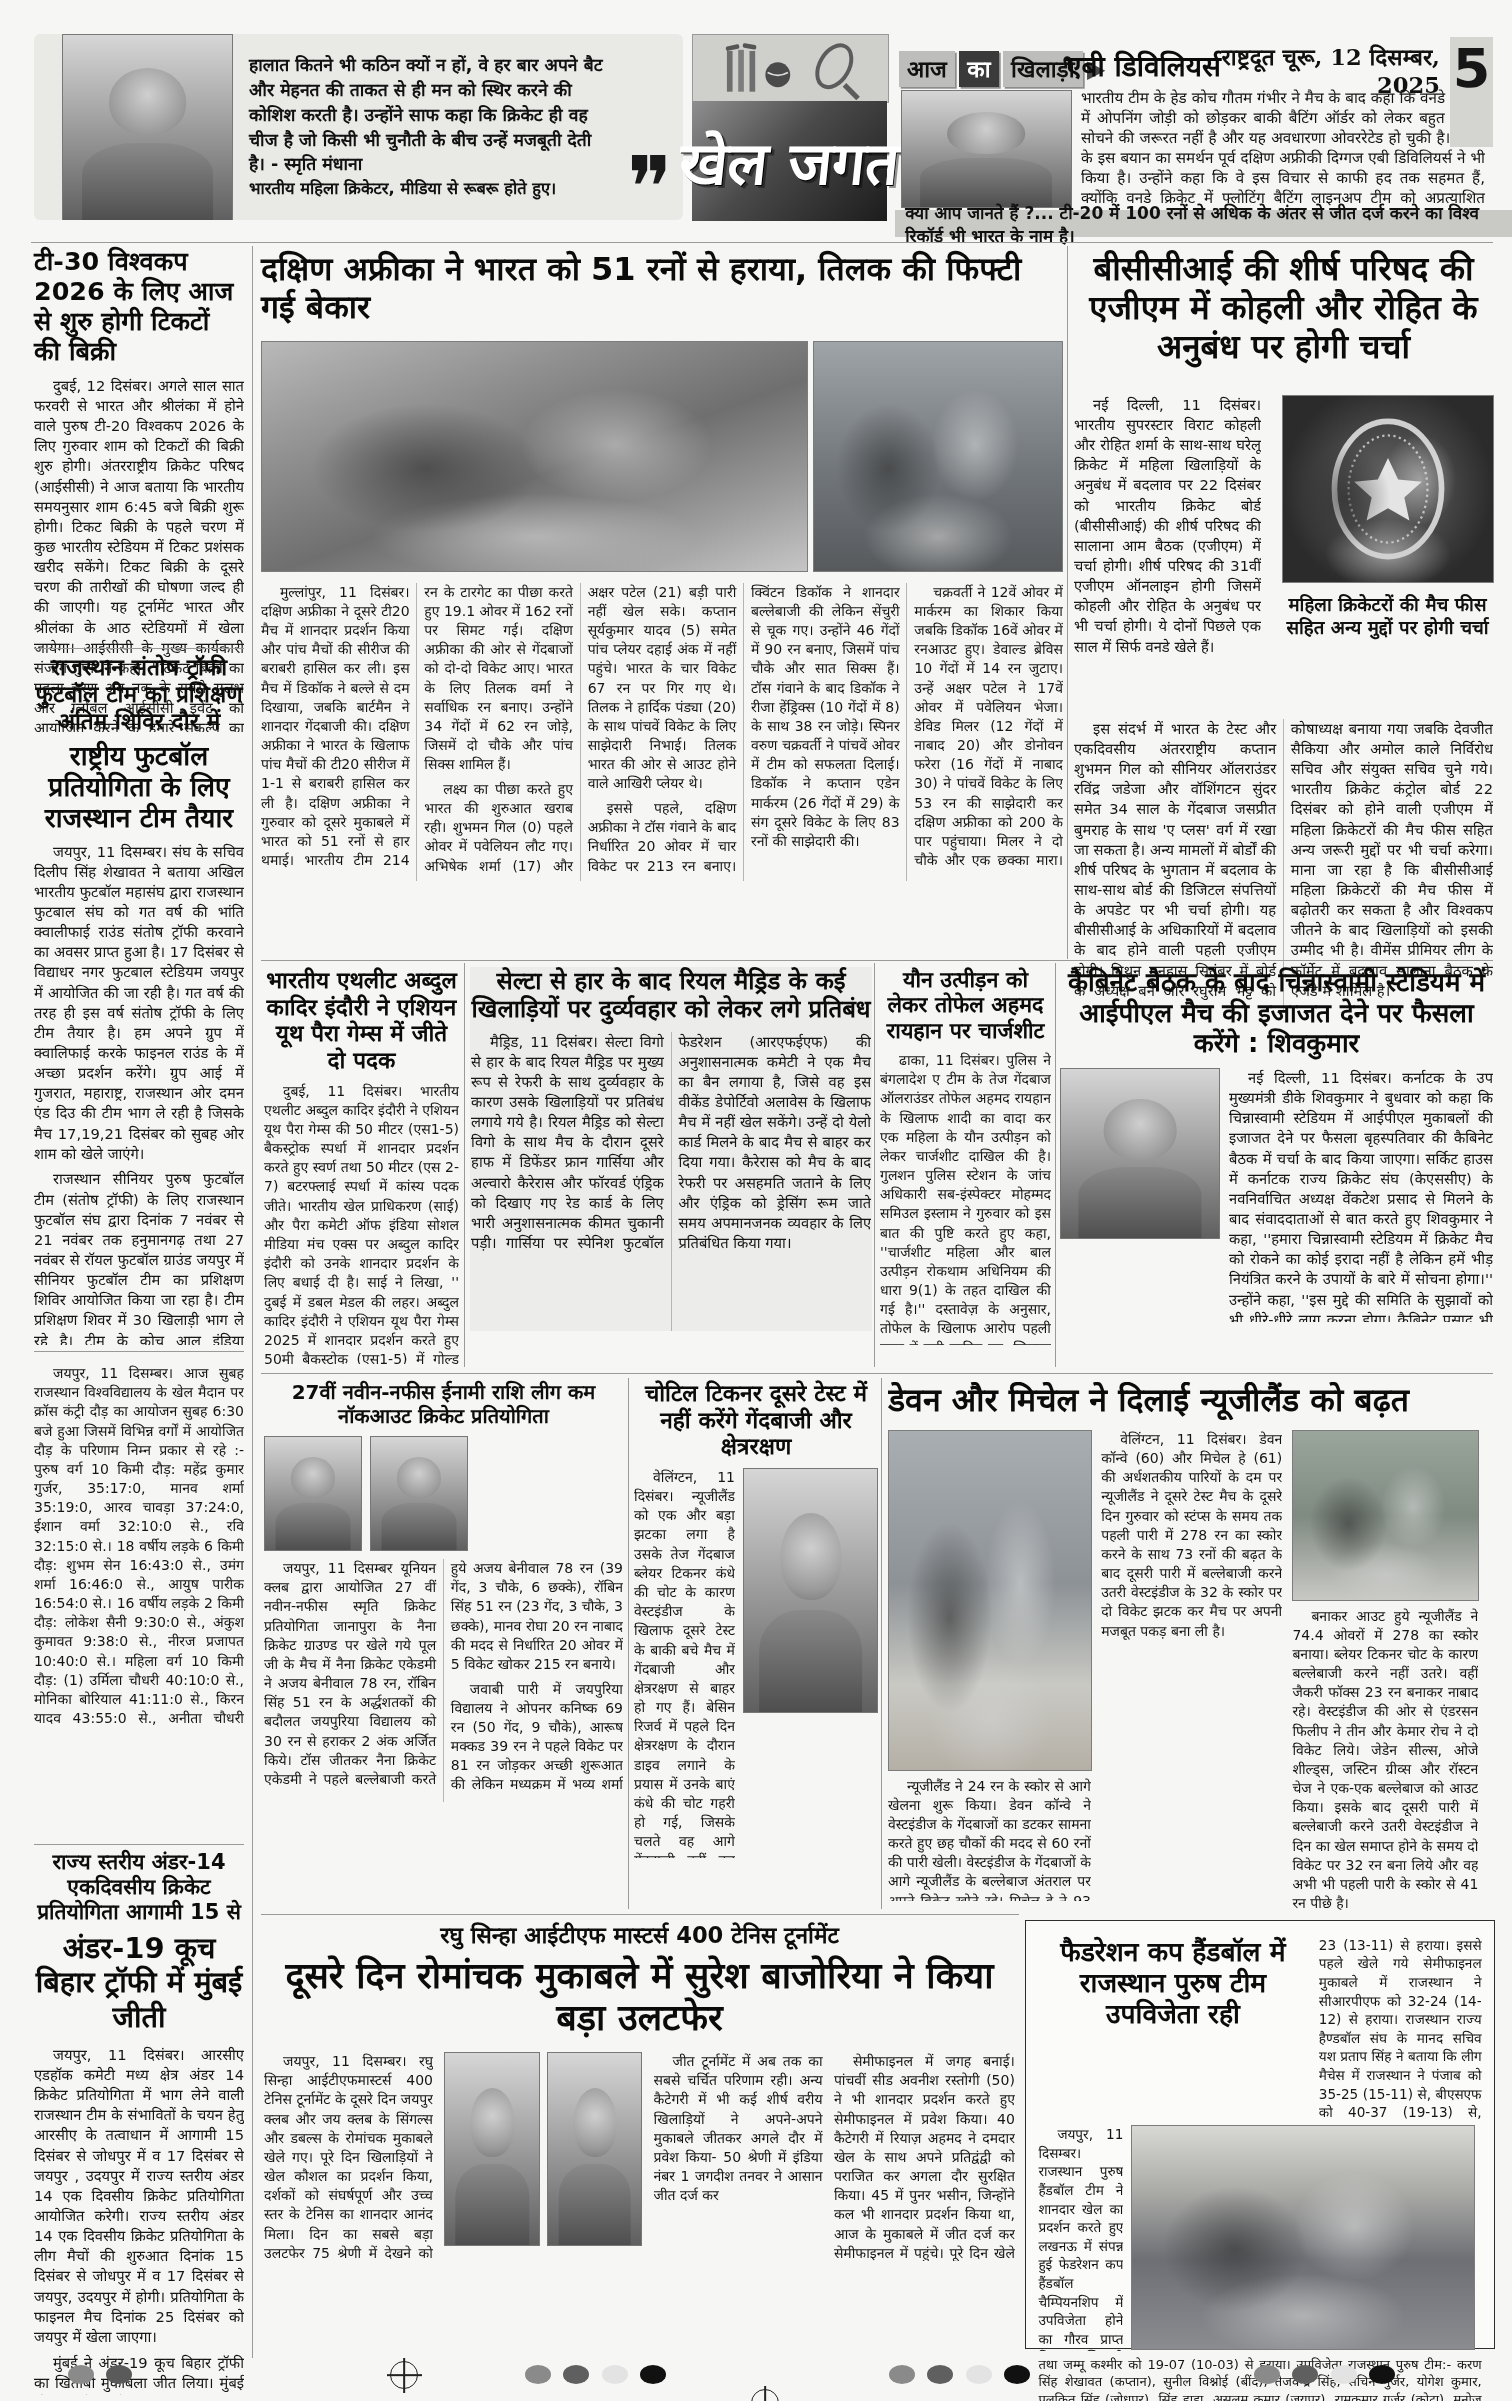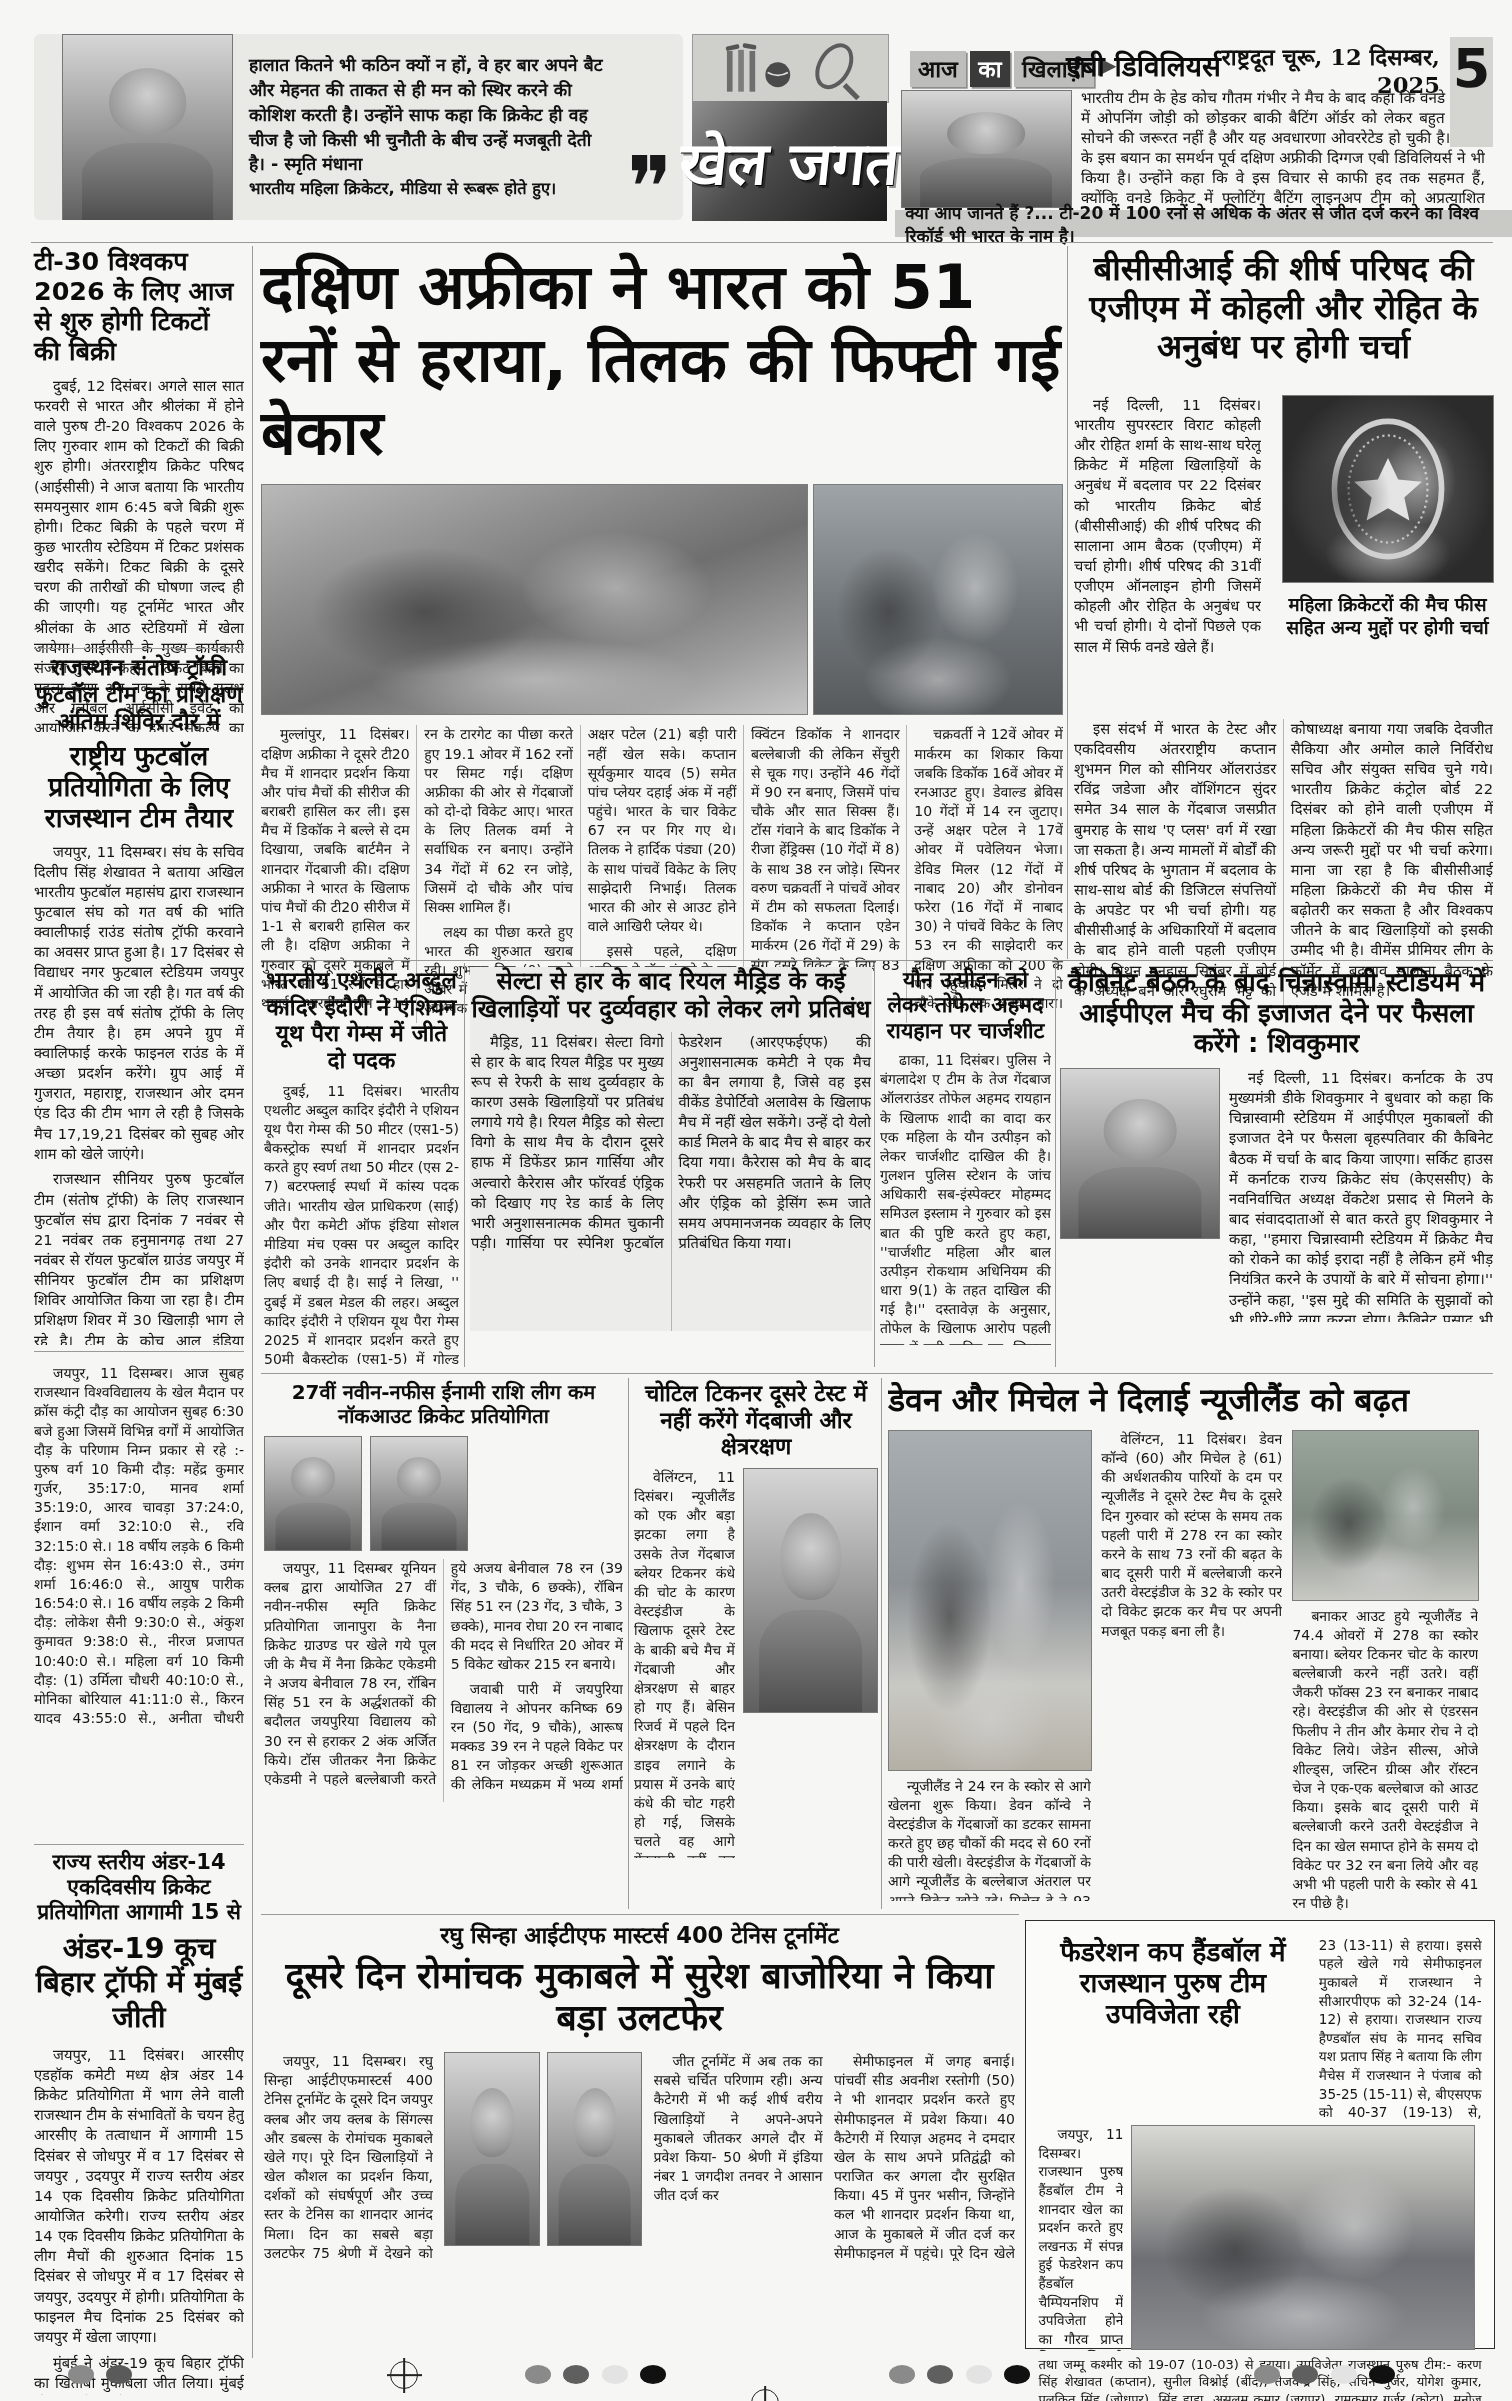--- a/index.html
+++ b/index.html
@@ -65,21 +65,21 @@
         <ellipse cx="250" cy="55" rx="26" ry="40" fill="none" stroke="#5c5c5c" stroke-width="7" transform="rotate(30 250 55)"></ellipse>
         <line x1="268" y1="88" x2="292" y2="112" stroke="#5c5c5c" stroke-width="9"></line>
       </svg>
     </div>
     <div class="abs masthead-slab" style="left:0;top:67px;width:195px;height:120px;">
       <div class="masthead-txt">खेल जगत</div>
     </div>
   </div>
 
   <div class="abs" style="left:895px;top:34px;width:599px;height:172px;">
-    <div class="abs" style="left:15px;top:17px;display:flex;align-items:flex-start;">
+    <div class="abs" style="left:4px;top:17px;display:flex;align-items:center;">
       <span class="badge-seg" style="font-size:22.6px;">आज</span>
       <span class="badge-seg dk" style="font-size:22.6px;">का</span>
       <span class="badge-seg" style="font-size:22.6px;">खिलाड़ी</span>
       <span style="font-size:24px;color:#4a4a4a;">▶</span>
     </div>
     <div class="abs hl" style="left:130px;top:16px;width:237px;font-size:28px;text-align:center;">एबी डिविलियर्स</div>
     <div class="abs portrait" style="left:5.6px;top:56px;width:169px;height:116px;"></div>
     <div class="abs jt body-txt clip" style="left:186px;top:54px;width:404px;height:119px;font-size:15.2px;line-height:1.32;">भारतीय टीम के हेड कोच गौतम गंभीर ने मैच के बाद कहा कि वनडे क्रिकेट में ओपनिंग जोड़ी को छोड़कर बाकी बैटिंग ऑर्डर को लेकर बहुत ज्यादा सोचने की जरूरत नहीं है और यह अवधारणा ओवररेटेड हो चुकी है। गंभीर के इस बयान का समर्थन पूर्व दक्षिण अफ्रीकी दिग्गज एबी डिविलियर्स ने भी किया है। उन्होंने कहा कि वे इस विचार से काफी हद तक सहमत हैं, क्योंकि वनडे क्रिकेट में फ्लोटिंग बैटिंग लाइनअप टीम को अप्रत्याशित बनाता है। उन्होंने कहा कि टीम राइट-लेफ्ट कॉम्बिनेशन, मैच की स्थिति और गेंदबाजों के आधार पर क्रम में बदलाव कर सकती है।</div>
   </div>
 
@@ -120,21 +120,21 @@
     <div class="hl ctr" style="font-size:29px;margin-top:5.6px;">अंडर-19 कूच बिहार ट्रॉफी में मुंबई जीती</div>
     <div class="body-txt jt clip" style="margin-top:11px;height:350px;">
       <p>जयपुर, 11 दिसंबर। आरसीए एडहॉक कमेटी मध्य क्षेत्र अंडर 14 क्रिकेट प्रतियोगिता में भाग लेने वाली राजस्थान टीम के संभावितों के चयन हेतु आरसीए के तत्वाधान में आगामी 15 दिसंबर से जोधपुर में व 17 दिसंबर से जयपुर , उदयपुर में राज्य स्तरीय अंडर 14 एक दिवसीय क्रिकेट प्रतियोगिता आयोजित करेगी। राज्य स्तरीय अंडर 14 एक दिवसीय क्रिकेट प्रतियोगिता के लीग मैचों की शुरुआत दिनांक 15 दिसंबर से जोधपुर में व 17 दिसंबर से जयपुर, उदयपुर में होगी। प्रतियोगिता के फाइनल मैच दिनांक 25 दिसंबर को जयपुर में खेला जाएगा।</p>
       <p>मुंबई ने अंडर-19 कूच बिहार ट्रॉफी का खिताबी मुकाबला जीत लिया। मुंबई की पहली पारी 250 आठ आउट घोषित के जवाब में प्रतिद्वंद्वी टीम 286 आठ आउट तक पहुंची। मुंबई ने दूसरी पारी में 127/5 रन बनाकर बढ़त हासिल की। जयपुर जिला व नागौर जिला के मुकाबले में नवदेव खान 42/2, प्रथम शर्मा 32/1 विकेट।</p>
     </div>
   </div>
 
   <div class="abs rule-v" style="left:252px;top:246px;height:2112px;"></div>
 
   <div class="abs" style="left:261px;top:250px;width:802px;">
-    <div class="hl" style="font-size:61px;line-height:1.2;">दक्षिण अफ्रीका ने भारत को 51 रनों से हराया, तिलक की फिफ्टी गई बेकार</div>
+    <div class="hl" style="font-size:32px;line-height:1.2;">दक्षिण अफ्रीका ने भारत को 51 रनों से हराया, तिलक की फिफ्टी गई बेकार</div>
     <div style="display:flex;gap:5.6px;margin-top:14.7px;">
       <div class="photo" style="width:545px;height:229px;"></div>
       <div class="photo" style="width:248px;height:229px;background:linear-gradient(180deg,#9fa4a8,#72777b 55%,#565a5d);"></div>
     </div>
     <div class="body-txt jt cols5 clip" style="margin-top:10.2px;height:298px;font-size:14px;">
       <p>मुल्लांपुर, 11 दिसंबर। दक्षिण अफ्रीका ने दूसरे टी20 मैच में शानदार प्रदर्शन किया और पांच मैचों की सीरीज की बराबरी हासिल कर ली। इस मैच में डिकॉक ने बल्ले से दम दिखाया, जबकि बार्टमैन ने शानदार गेंदबाजी की। दक्षिण अफ्रीका ने भारत के खिलाफ पांच मैचों की टी20 सीरीज में 1-1 से बराबरी हासिल कर ली है। दक्षिण अफ्रीका ने गुरुवार को दूसरे मुकाबले में भारत को 51 रनों से हार थमाई। भारतीय टीम 214 रन के टारगेट का पीछा करते हुए 19.1 ओवर में 162 रनों पर सिमट गई। दक्षिण अफ्रीका की ओर से गेंदबाजों को दो-दो विकेट आए। भारत के लिए तिलक वर्मा ने सर्वाधिक रन बनाए। उन्होंने 34 गेंदों में 62 रन जोड़े, जिसमें दो चौके और पांच सिक्स शामिल हैं।</p>
       <p>लक्ष्य का पीछा करते हुए भारत की शुरुआत खराब रही। शुभमन गिल (0) पहले ओवर में पवेलियन लौट गए। अभिषेक शर्मा (17) और अक्षर पटेल (21) बड़ी पारी नहीं खेल सके। कप्तान सूर्यकुमार यादव (5) समेत पांच प्लेयर दहाई अंक में नहीं पहुंचे। भारत के चार विकेट 67 रन पर गिर गए थे। तिलक ने हार्दिक पंड्या (20) के साथ पांचवें विकेट के लिए साझेदारी निभाई। तिलक भारत की ओर से आउट होने वाले आखिरी प्लेयर थे।</p>
       <p>इससे पहले, दक्षिण अफ्रीका ने टॉस गंवाने के बाद निर्धारित 20 ओवर में चार विकेट पर 213 रन बनाए। क्विंटन डिकॉक ने शानदार बल्लेबाजी की लेकिन सेंचुरी से चूक गए। उन्होंने 46 गेंदों में 90 रन बनाए, जिसमें पांच चौके और सात सिक्स हैं। टॉस गंवाने के बाद डिकॉक ने रीजा हेंड्रिक्स (10 गेंदों में 8) के साथ 38 रन जोड़े। स्पिनर वरुण चक्रवर्ती ने पांचवें ओवर में टीम को सफलता दिलाई। डिकॉक ने कप्तान एडेन मार्करम (26 गेंदों में 29) के संग दूसरे विकेट के लिए 83 रनों की साझेदारी की।</p>
       <p>चक्रवर्ती ने 12वें ओवर में मार्करम का शिकार किया जबकि डिकॉक 16वें ओवर में रनआउट हुए। डेवाल्ड ब्रेविस 10 गेंदों में 14 रन जुटाए। उन्हें अक्षर पटेल ने 17वें ओवर में पवेलियन भेजा। डेविड मिलर (12 गेंदों में नाबाद 20) और डोनोवन फरेरा (16 गेंदों में नाबाद 30) ने पांचवें विकेट के लिए 53 रन की साझेदारी कर दक्षिण अफ्रीका को 200 के पार पहुंचाया। मिलर ने दो चौके और एक छक्का मारा। वहीं, फरेरा ने एक चौका और तीन छक्के लगाए।</p>
     </div>

